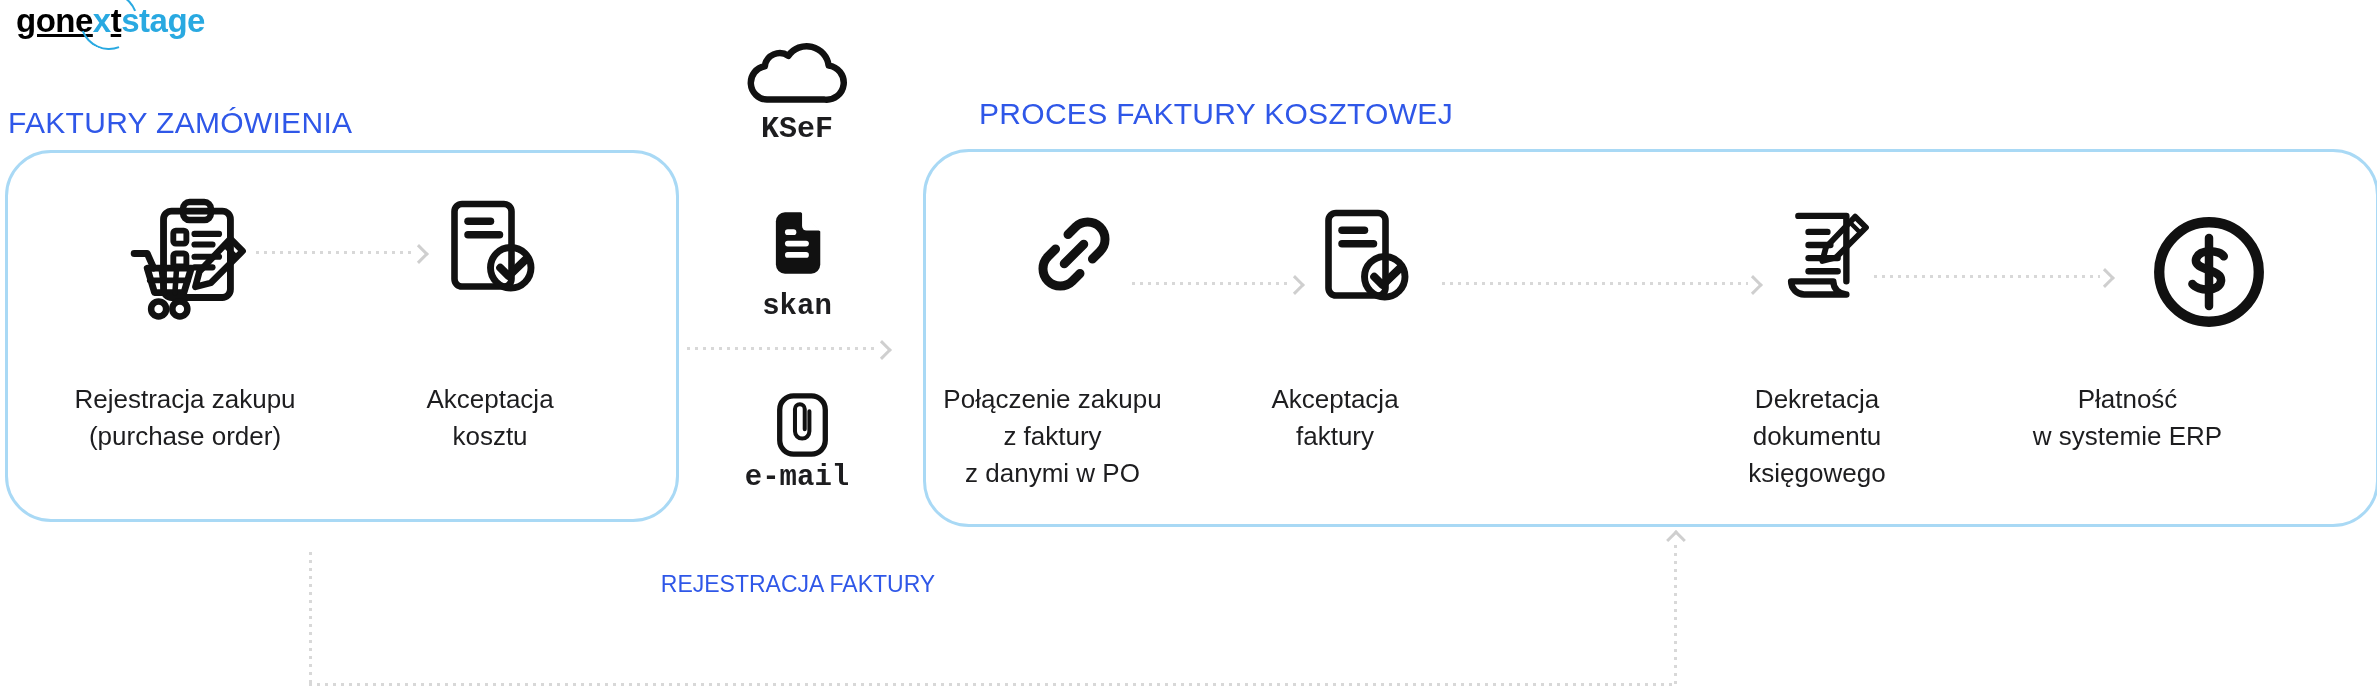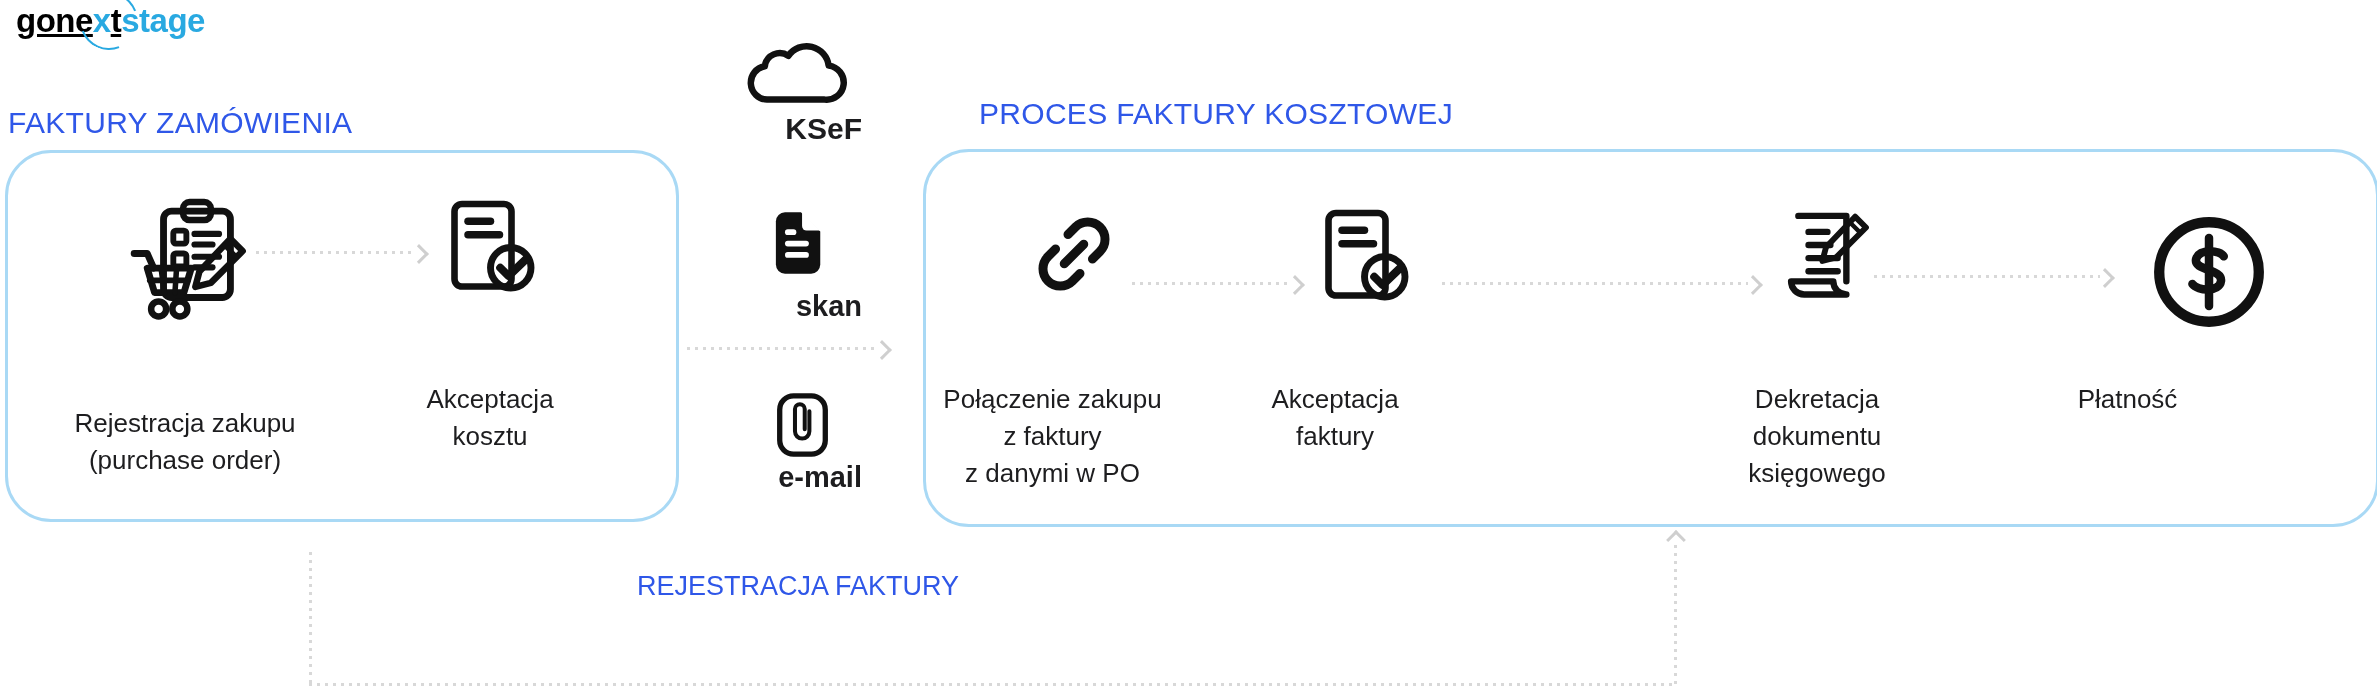--- a/index.html
+++ b/index.html
@@ -14,21 +14,21 @@
   .section-title { font-size:30px; font-weight:500; color:#2f57e8; letter-spacing:.3px; white-space:nowrap; }
 
   
   .process-box { border:3px solid #a9d9f5; border-radius:46px; background:#ffffff; }
 
   
   .step-label { font-size:26px; line-height:37px; text-align:center; }
   .step-label span { display:block; }
 
   
-  .channel-label { font-weight:bold; font-size:29px; text-align:right; }
+  .channel-label { font-weight:bold; font-size:29px; text-align:center;font-family:Liberation Mono, monospace; }
 
   
   .logo { font-size:33px; font-weight:bold; letter-spacing:-0.5px; position:relative; white-space:nowrap; }
   .logo .g1 { color:#000000;text-decoration:underline; }
   .logo .b1 { color:#29a9e1; }
   .logo-circle {
     position:absolute; left:64px; top:-10px; width:54px; height:54px;
     border-radius:50%; border:2.5px solid #29a9e1;
     border-left-color:transparent; border-right-color:transparent;
     transform:rotate(24deg);
@@ -42,21 +42,21 @@
   .chev {
     position:absolute; width:11px; height:11px;
     border-top:3.2px solid #cfcfcf; border-right:3.2px solid #cfcfcf;
   }
   .chev-right { right:0; top:1px; transform:rotate(45deg); }
   .chev-up    { transform:rotate(-45deg); }
 
   svg { display:block; }
   .ink { stroke:#111111; fill:none; stroke-linecap:round; stroke-linejoin:round; }
 
-  .reg-label { font-size:27px; font-weight:500; color:#2f57e8; text-align:center; white-space:nowrap; }
+  .reg-label { font-size:23px; font-weight:500; color:#2f57e8; text-align:center; white-space:nowrap; }
 </style>
 </head>
 <body>
 
 <div class="abs logo" style="left:16px; top:2px;">
   <span class="logo-circle"></span>
   <span class="g1">gone</span><span class="b1">x</span><span class="g1">t</span><span class="b1">stage</span>
 </div>
 
 <div class="abs section-title" style="left:8px;  top:106px;">FAKTURY ZAMÓWIENIA</div>
@@ -94,21 +94,21 @@
 <div class="abs" style="left:444px; top:198px;">
   <svg width="96" height="102" viewBox="0 0 64 66">
     <rect class="ink" x="7" y="3" width="38" height="55" rx="5" stroke-width="4.4" fill="#fff"></rect>
     <line class="ink" x1="16" y1="14.5" x2="31" y2="14.5" stroke-width="5"></line>
     <line class="ink" x1="16" y1="23.5" x2="37" y2="23.5" stroke-width="5"></line>
     <circle class="ink" cx="44.5" cy="45.5" r="13.5" stroke-width="4.6" fill="#fff"></circle>
     <path class="ink" d="M37.5 45.5l5.5 5.5L55 39.5" stroke-width="5.4"></path>
   </svg>
 </div>
 
-<div class="abs step-label" style="left:25px; top:381px; width:320px;margin-top:24px;">
+<div class="abs step-label" style="left:25px; top:381px; width:320px;">
   <span>Rejestracja zakupu</span>
   <span>(purchase order)</span>
 </div>
 <div class="abs step-label" style="left:400px; top:381px; width:180px;">
   <span>Akceptacja</span>
   <span>kosztu</span>
 </div>
 
 <div class="abs" style="left:738px; top:30px;">
   <svg width="118" height="84" viewBox="0 0 96 70">
@@ -206,20 +206,21 @@
   <span>Akceptacja</span>
   <span>faktury</span>
 </div>
 <div class="abs step-label" style="left:1702px; top:381px; width:230px;">
   <span>Dekretacja</span>
   <span>dokumentu</span>
   <span>księgowego</span>
 </div>
 <div class="abs step-label" style="left:2000px; top:381px; width:255px;">
   <span>Płatność</span>
+  <span>w systemie ERP</span>
 </div>
 
 <div class="abs dots-v" style="left:309px; top:552px; height:132px;"></div>
 <div class="abs dots-h" style="left:309px; top:683px; width:1367px;"></div>
 <div class="abs dots-v" style="left:1674px; top:545px; height:139px;"></div>
 <span class="abs chev chev-up" style="left:1669px; top:533px;"></span>
 
 <div class="abs reg-label" style="left:598px; top:571px; width:400px;">REJESTRACJA FAKTURY</div>
 
 </body></html>

